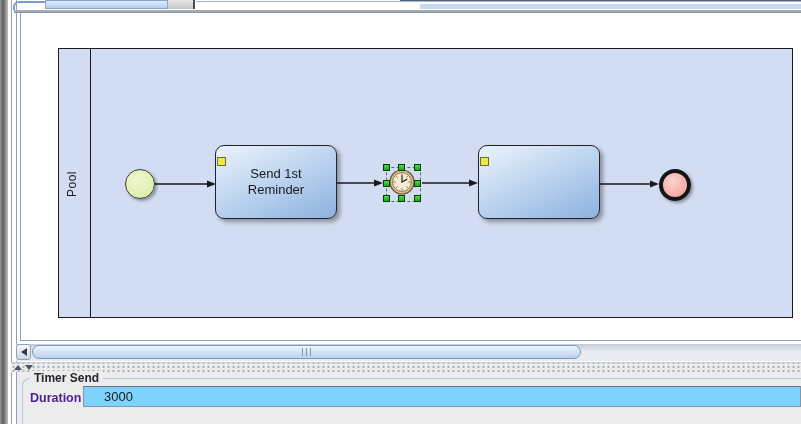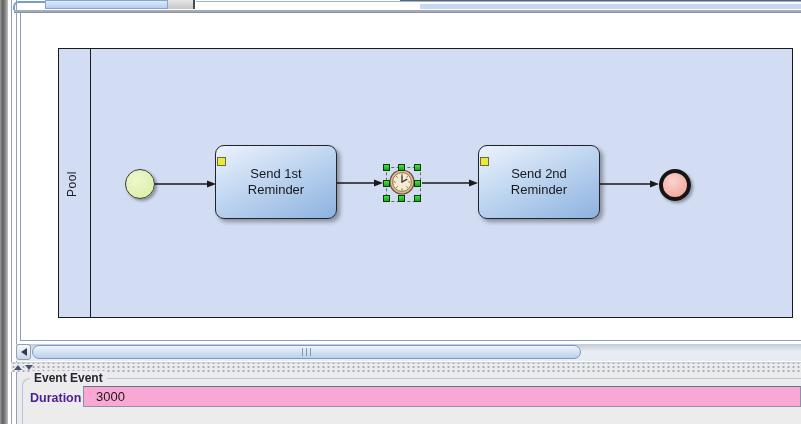--- a/index.html
+++ b/index.html
@@ -86,23 +86,23 @@
     border-right:4px solid transparent;border-top:5px solid #44546e;}
 
   
   .props{left:17px;top:372px;width:784px;height:52px;background:#ececec;}
   .titled-border{left:22px;top:378px;width:779px;height:46px;box-sizing:border-box;
     border-top:1px solid #b7c5db;border-left:1px solid #b7c5db;border-top-left-radius:8px;}
   .props-title{left:30px;top:371px;font-size:12px;font-weight:bold;color:#26262c;
     background:#ececec;padding:0 4px;}
   .field-label{left:30px;top:391px;font-size:12.5px;font-weight:bold;color:#4c1d95;}
   .field-input{left:83px;top:386px;width:718px;height:21px;box-sizing:border-box;
-    border:1px solid #8894a4;border-top-color:#67738a;background:#f9a8d4;
+    border:1px solid #8894a4;border-top-color:#67738a;background:#7dd3fc;
     font-family:"Liberation Sans","DejaVu Sans",sans-serif;font-size:13px;
-    color:#1a1a1a;padding:1px 12px;}
+    color:#1a1a1a;padding:1px 20px;}
 </style>
 </head>
 <body>
 
 <div id="app">
 
   <div class="abs edge-strip"></div>
   <div class="abs vline" style="left:11px;"></div>
   <div class="abs vline" style="left:16px;"></div>
   <div class="abs top-corner"></div>
@@ -172,37 +172,36 @@
   <div class="abs handle" style="left:398px;top:164px;"></div>
   <div class="abs handle" style="left:414px;top:164px;"></div>
   <div class="abs handle" style="left:383px;top:180px;"></div>
   <div class="abs handle" style="left:414px;top:180px;"></div>
   <div class="abs handle" style="left:383px;top:195px;"></div>
   <div class="abs handle" style="left:398px;top:195px;"></div>
   <div class="abs handle" style="left:414px;top:195px;"></div>
 
   <div class="abs task task2">
     <span class="task-marker"></span>
-    <span class="task-label">Send 2nd Reminder</span>
   </div>
 
   <div class="abs event end-event"></div>
 
   <div class="abs hscroll"></div>
   <div class="abs scroll-btn">
     <span class="tri-left"></span>
   </div>
   <div class="abs scroll-thumb"></div>
   <div class="abs grip" style="left:302px;"></div>
   <div class="abs grip" style="left:306px;"></div>
   <div class="abs grip" style="left:310px;"></div>
 
   <div class="abs splitter"></div>
   <div class="abs tri-up"></div>
   <div class="abs tri-down"></div>
 
   <div class="abs props"></div>
   <div class="abs titled-border"></div>
-  <span class="abs props-title">Event Event</span>
+  <span class="abs props-title">Timer Send</span>
   <span class="abs field-label">Duration</span>
   <input class="abs field-input" type="text" value="3000" style="">
 
 </div>
 
 </body></html>

